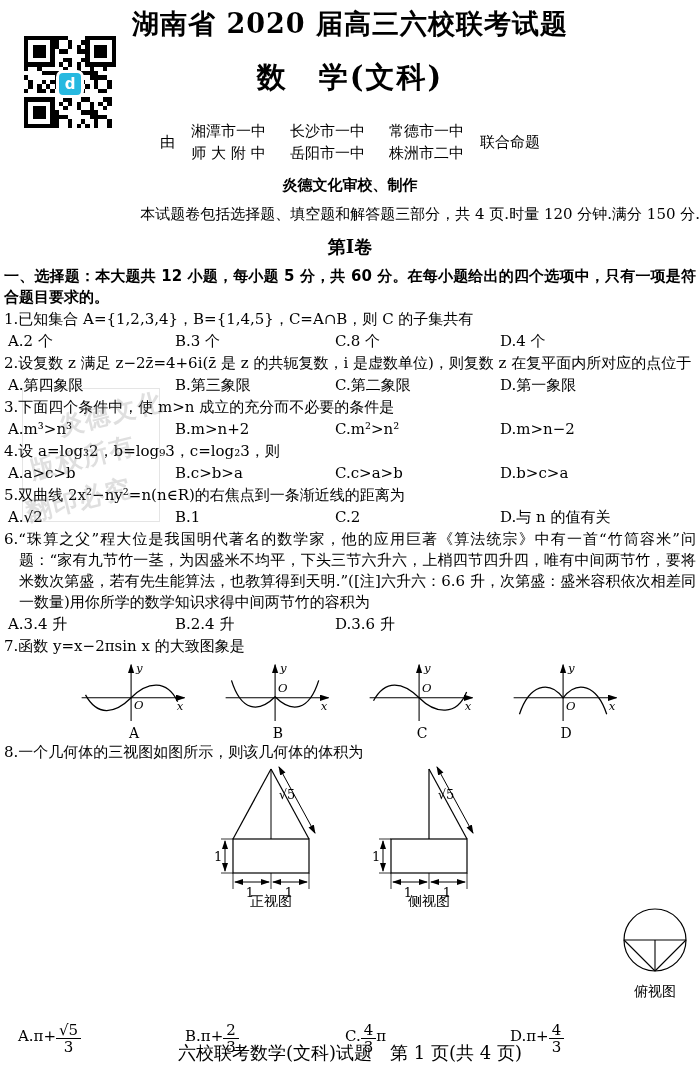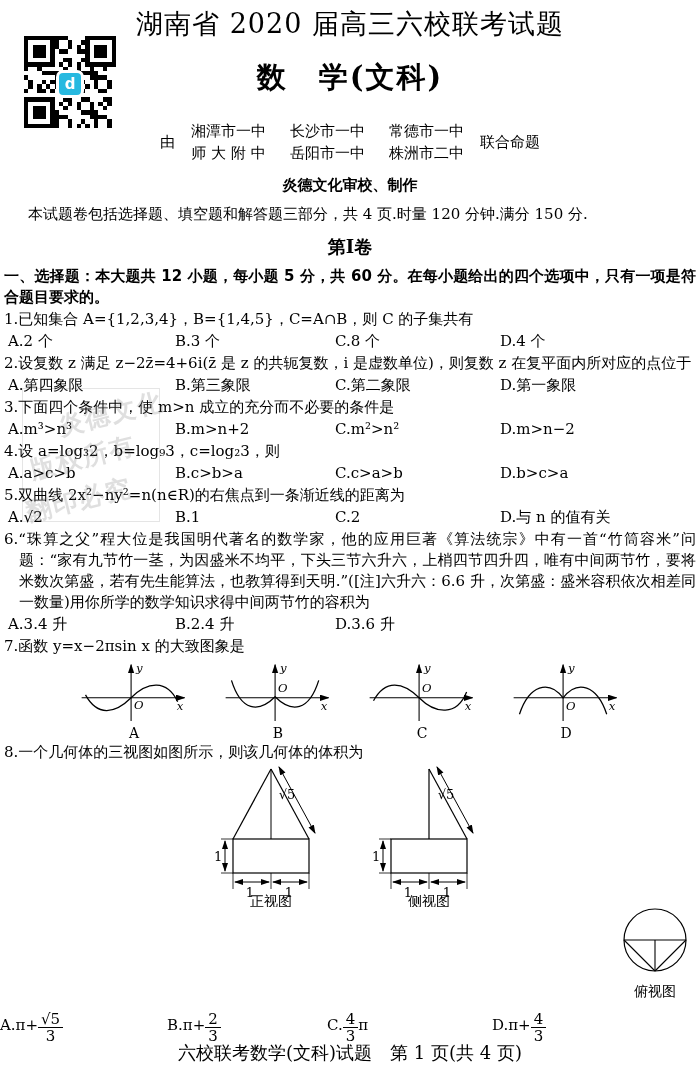--- a/index.html
+++ b/index.html
@@ -1,52 +1,52 @@
 <!DOCTYPE html>
 <html><head>
 <meta charset="utf-8">
 <style>
   html,body{margin:0;padding:0;background:#fff;}
   #page{position:relative;width:700px;height:1074px;background:#fff;overflow:hidden;
         font-family:"DejaVu Serif","Liberation Serif",serif;color:#000;font-size:15px;}
   .hei{font-family:"DejaVu Sans","Liberation Sans",sans-serif;font-weight:bold;}
-  .title{text-align:center;font-size:27px;font-weight:normal;margin:6px 0 0 0;letter-spacing:1px;}
+  .title{text-align:center;font-size:27px;font-weight:bold;margin:6px 0 0 0;letter-spacing:1px;}
   .subject{text-align:center;font-size:29px;font-weight:bold;margin:16px 0 0 0;letter-spacing:2px;}
   
   .qr{position:absolute;left:24px;top:36px;width:92px;height:96px;}
   .qr-grid{position:relative;width:92px;height:92px;display:grid;
            grid-template-columns:repeat(21,1fr);grid-template-rows:repeat(21,1fr);background:#fff;}
   .qr-grid div.on{background:#000;}
   .qr-logo{position:absolute;left:50%;top:50%;width:22px;height:22px;margin:-14px 0 0 -14px;
            background:#27b9e0;border:3px solid #fff;border-radius:7px;color:#fff;
            font:bold 15px/22px "DejaVu Sans","Liberation Sans",sans-serif;text-align:center;}
   
   .composer{display:flex;justify-content:center;align-items:center;gap:16px;margin-top:24px;font-size:15px;}
   .schools{display:grid;grid-template-columns:auto auto auto;column-gap:24px;row-gap:3px;text-align:center;}
   .review{text-align:center;font-size:15px;margin-top:13px;}
-  .intro{margin:10px 0 0 28px;}
+  .intro{margin:10px 0 0 28px;text-align:right;}
   .part{text-align:center;font-size:18px;font-weight:bold;margin-top:11px;}
   .instruction{margin:7px 4px 0 4px;font-size:15px;line-height:21px;text-align:justify;}
   .q{margin:1px 4px 0 4px;padding-left:15px;text-indent:-15px;line-height:21px;text-align:justify;}
   .opts{display:flex;padding-left:8px;line-height:21px;margin-top:1px;}
   .opts>span:nth-child(1){width:167px;}
   .opts>span:nth-child(2){width:160px;}
   .opts>span:nth-child(3){width:165px;}
   .opts>span:nth-child(4){flex:1;}
   
   .graphs{display:flex;justify-content:center;gap:26px;margin-top:2px;}
   .graph{text-align:center;line-height:15px;}
   .graph .glabel{font-size:14px;}
   svg text{font-family:"DejaVu Serif","Liberation Serif",serif;}
   .it{font-style:italic;}
   
   .views{display:flex;justify-content:center;gap:34px;margin-top:2px;}
   .topview{text-align:right;margin-top:0;}
   
-  .opts8{display:flex;margin-top:6px;height:44px;align-items:flex-start;}
+  .opts8{display:flex;padding-left:18px;margin-top:6px;height:44px;align-items:flex-end;}
   .opts8>span:nth-child(1){width:167px;}
   .opts8>span:nth-child(2){width:160px;}
   .opts8>span:nth-child(3){width:165px;}
   .opts8>span:nth-child(4){flex:1;}
   .frac{display:inline-block;vertical-align:-11px;text-align:center;line-height:1.08;}
   .frac .num{display:block;padding:0 3px;border-bottom:1px solid #000;}
   .frac .den{display:block;padding:0 3px;}
   
   .stamp{position:absolute;left:22px;top:388px;width:136px;height:132px;
          border:1px solid rgba(0,0,0,0.10);pointer-events:none;}

